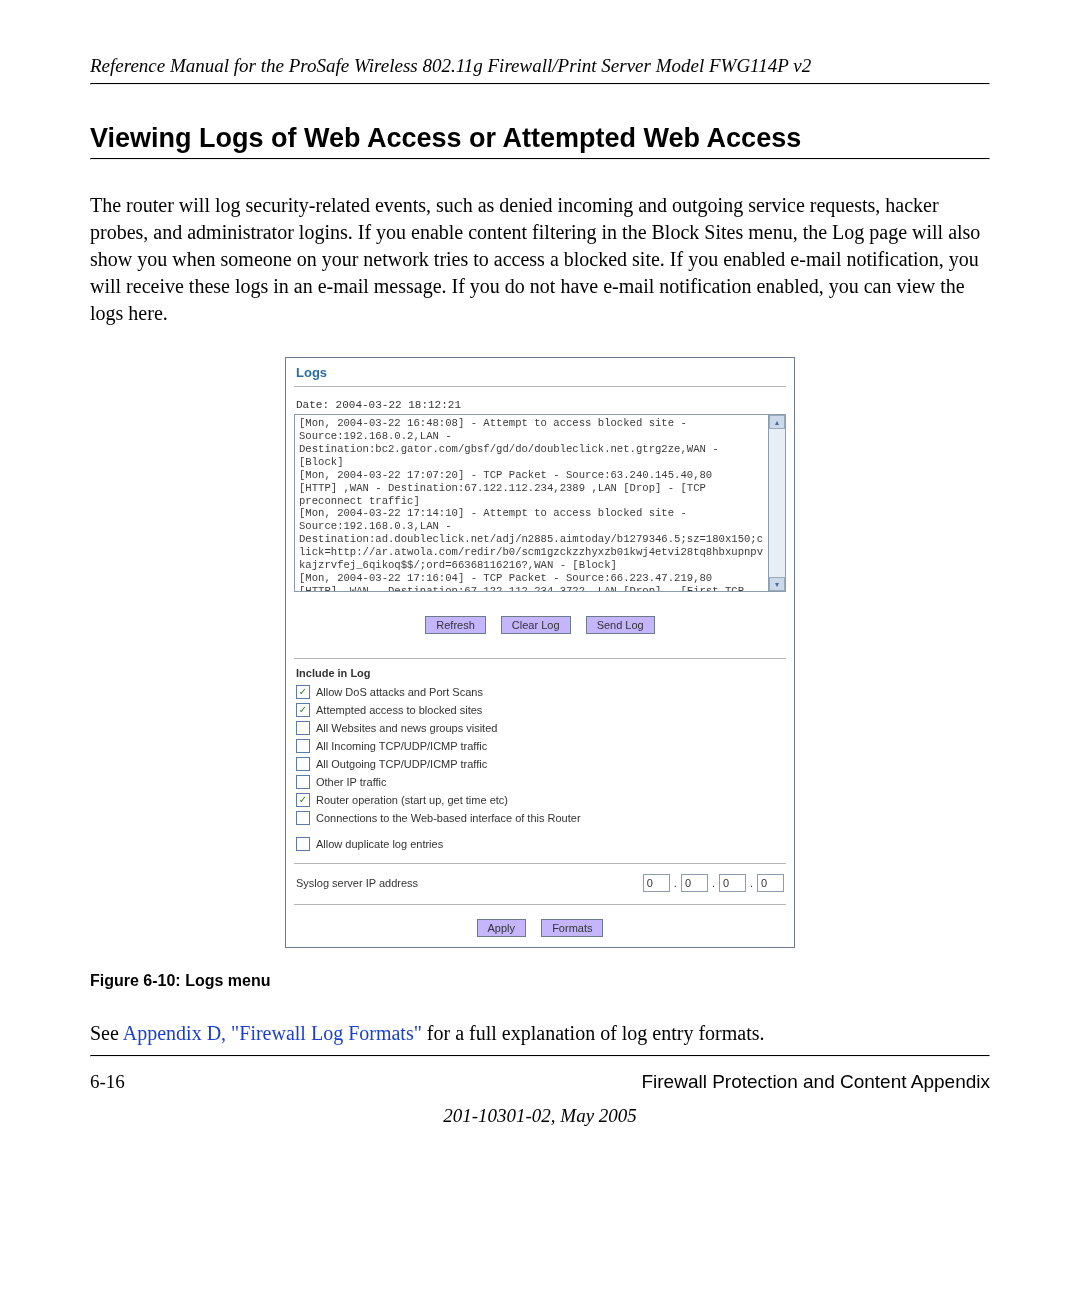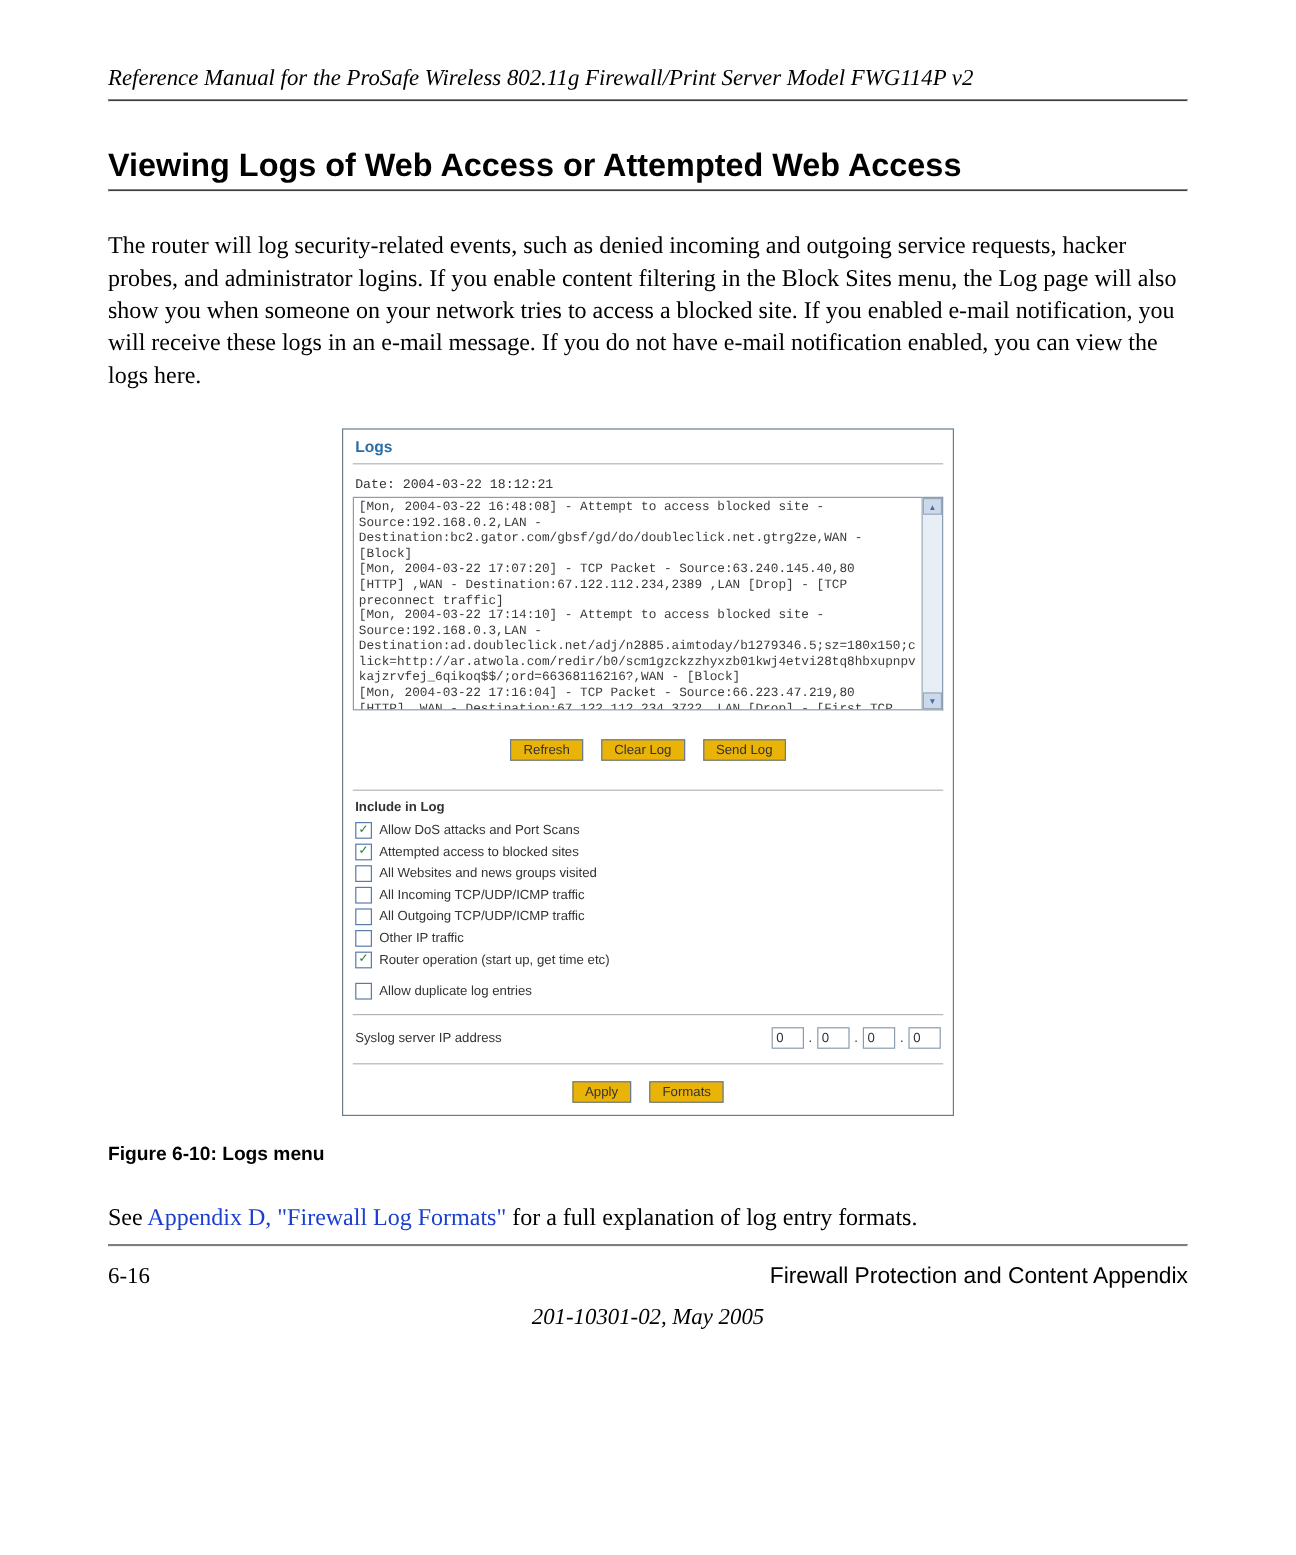--- a/index.html
+++ b/index.html
@@ -90,21 +90,21 @@
   .scroll-col .up,.scroll-col .down{
     width:100%;text-align:center;line-height:14px;height:14px;background:#cbd9ea;border:1px solid #9ab;box-sizing:border-box;
   }
   .btn-row {
     text-align: center;
     padding: 24px 0 14px 0;
   }
   .btn {
     display: inline-block;
     border: 1px solid #6b7b8c;
-    background: #eab308;
+    background: #c4b5fd;
     font-family: Tahoma, Arial, sans-serif;
     font-size: 11px;
     padding: 2px 10px;
     margin: 0 6px;
   }
   .section-bar {
     border-top: 1px solid #b5b5b5;
     margin: 4px 8px 6px 8px;
   }
   .sub-head {
@@ -245,20 +245,24 @@
             <span>All Outgoing TCP/UDP/ICMP traffic</span>
           </div>
           <div class="chk-row">
             <span class="chk"></span>
             <span>Other IP traffic</span>
           </div>
           <div class="chk-row">
             <span class="chk">✓</span>
             <span>Router operation (start up, get time etc)</span>
           </div>
+          <div class="chk-row">
+            <span class="chk"></span>
+            <span>Connections to the Web-based interface of this Router</span>
+          </div>
         </div>
 
       <div style="height:8px"></div>
       <div class="chk-row">
         <span class="chk" id="dup-chk"></span>
         <span>Allow duplicate log entries</span>
       </div>
 
       <div class="section-bar" style="margin-top:10px"></div>
       <div class="syslog-row">

